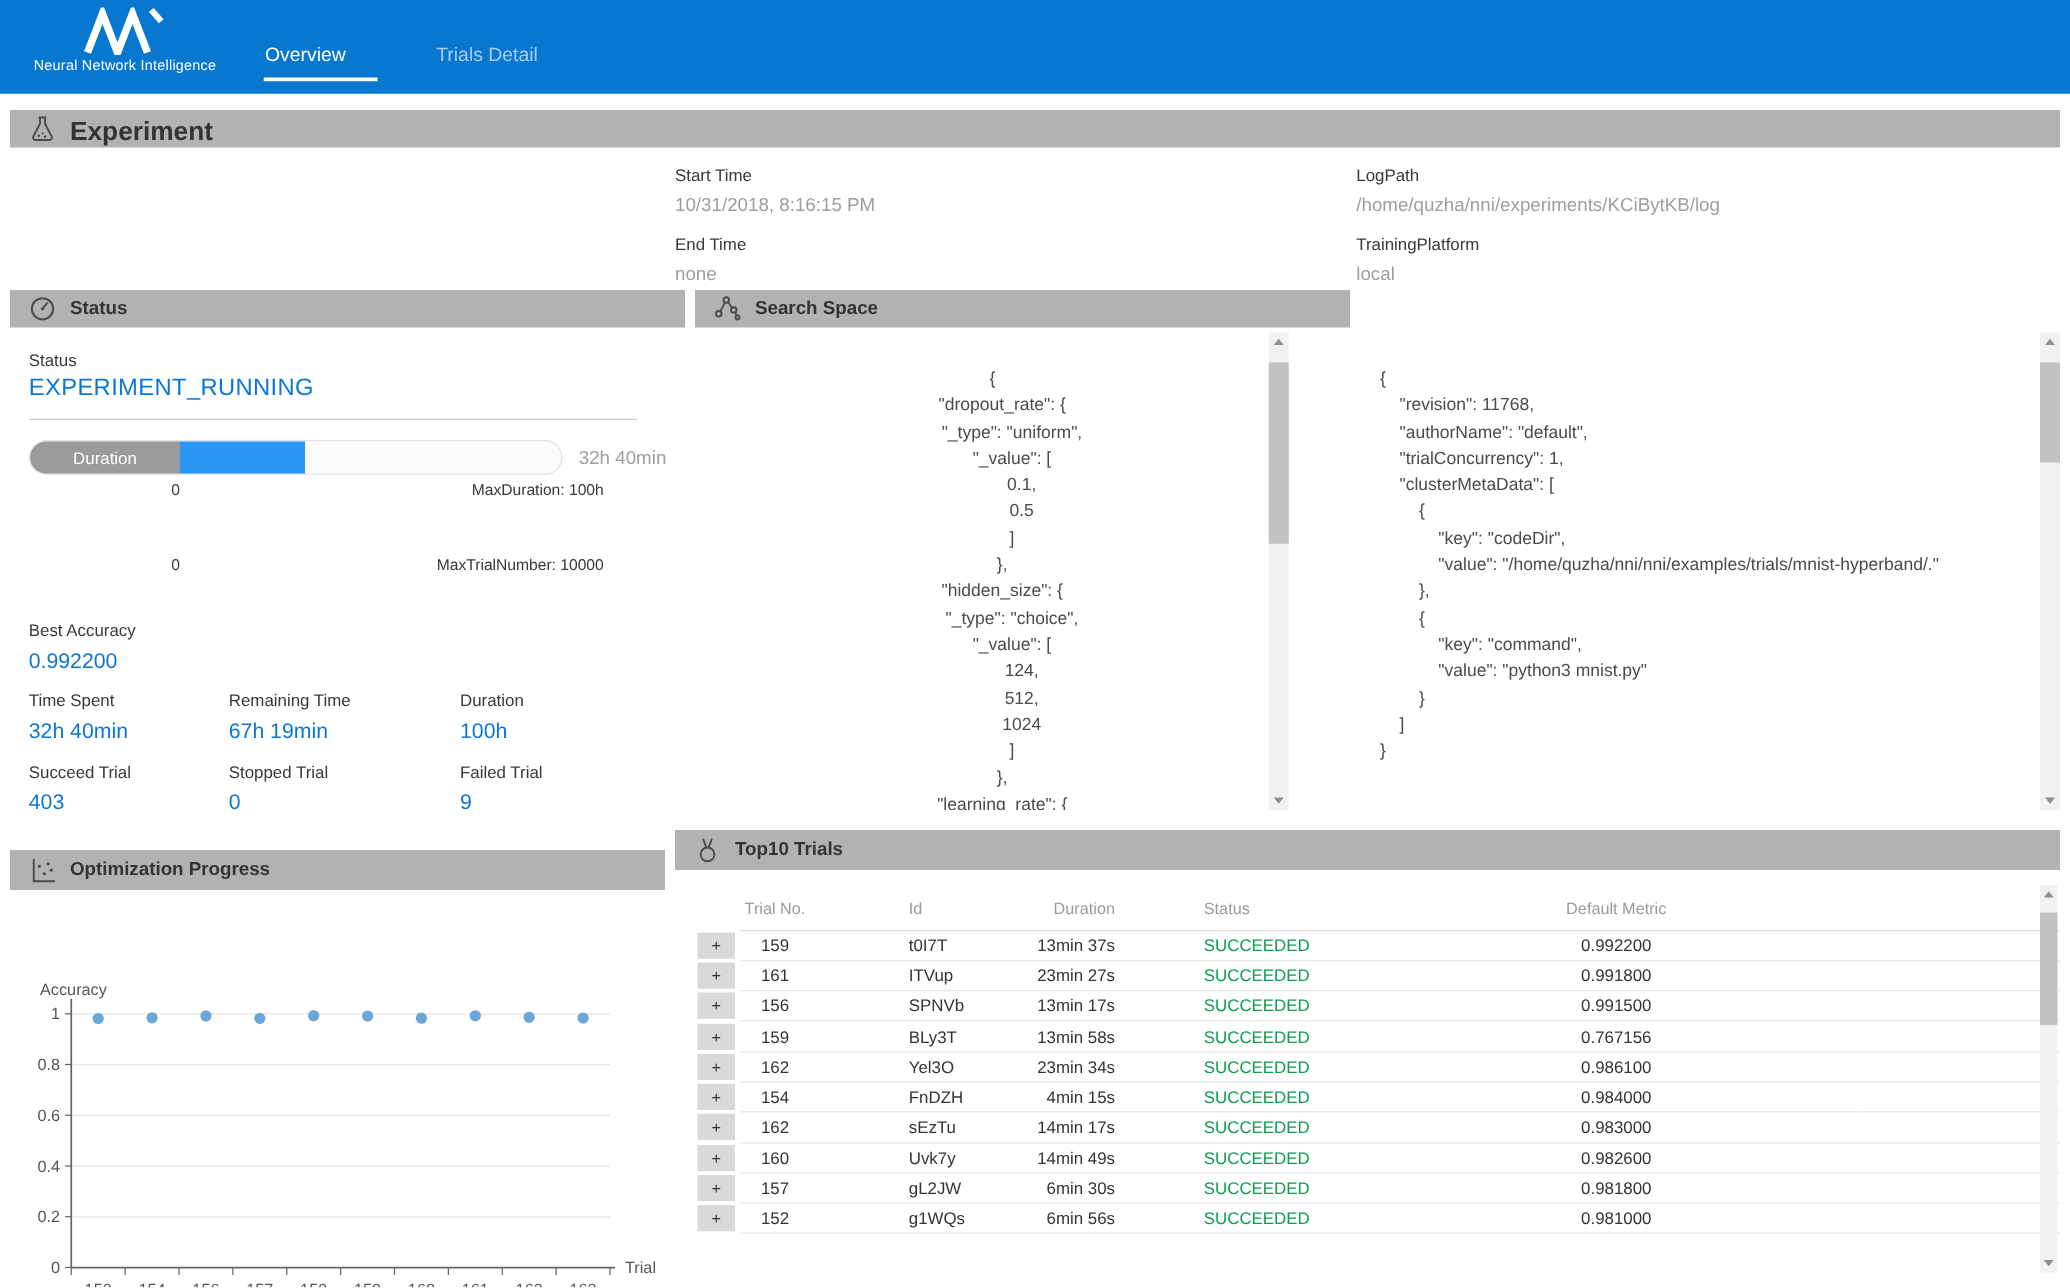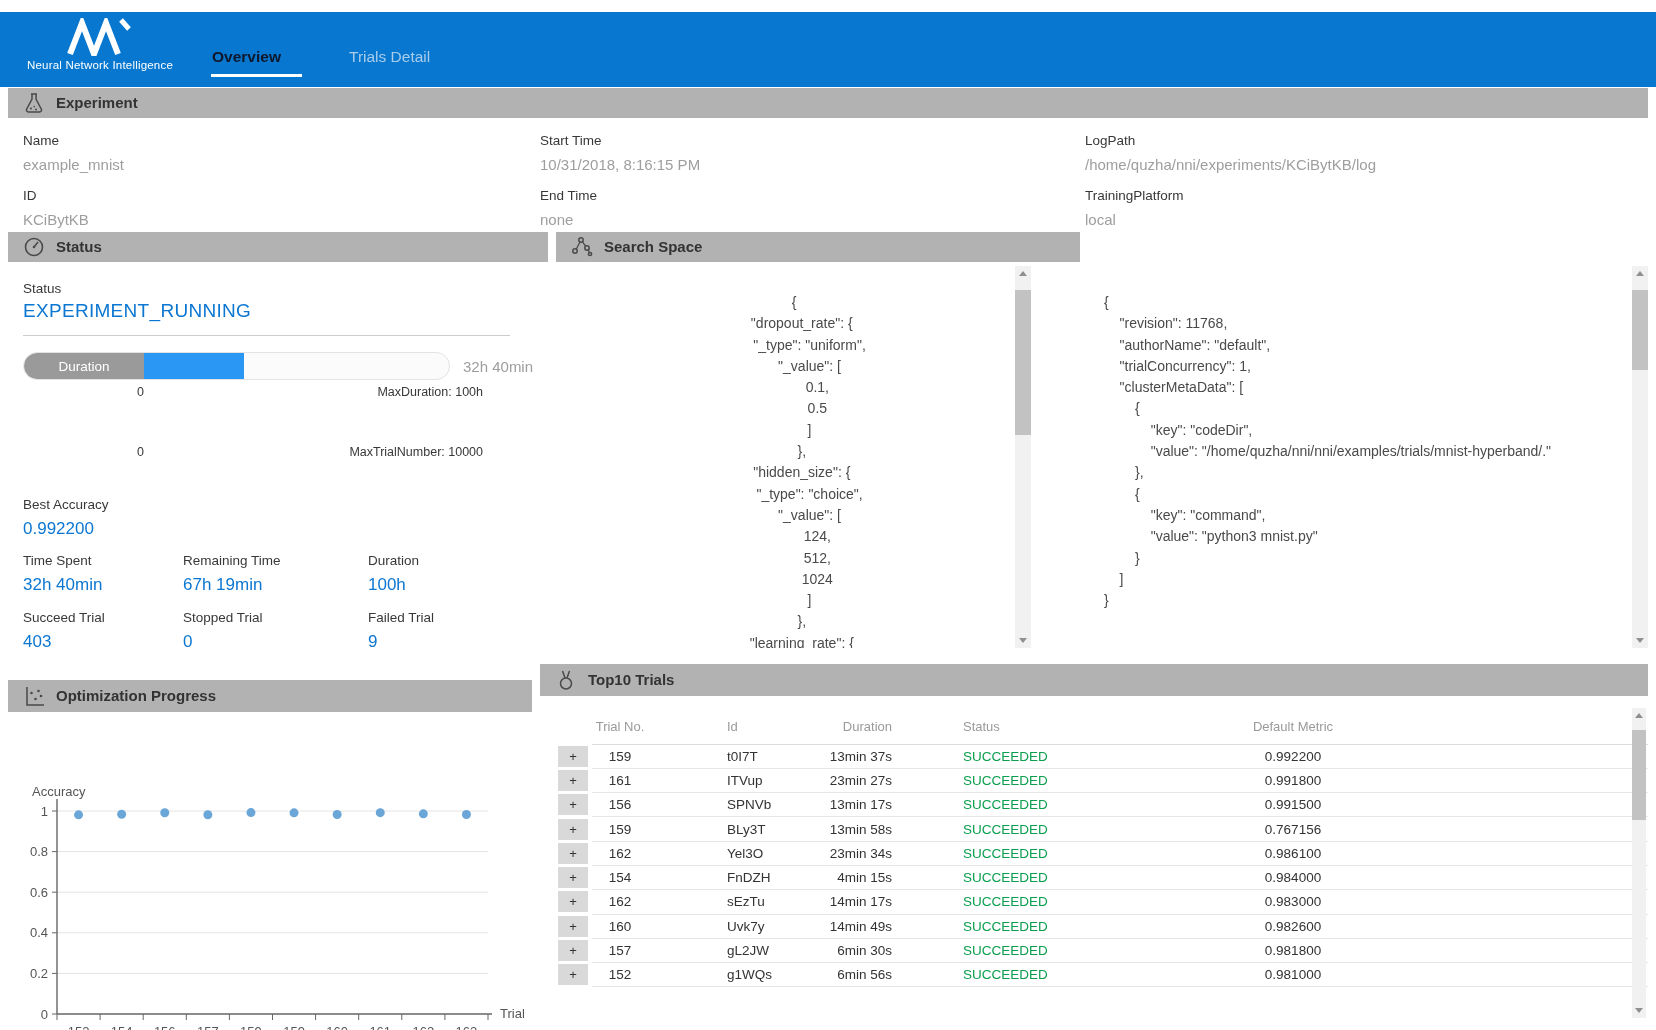--- a/index.html
+++ b/index.html
@@ -2,41 +2,41 @@
 <html><head>
 <meta charset="utf-8">
 <style>
   * { box-sizing: border-box; margin: 0; padding: 0; }
   html,body { background:#fff; }
   body { font-family: "Liberation Sans", sans-serif; }
   .page { position:relative; width:1656px; height:1030px; background:#fff; overflow:hidden; }
   .abs { position:absolute; }
 
   
-  .navbar { position:absolute; left:0; top:0; width:1656px; height:75px; background:#0877cf;margin-top:12px; }
+  .navbar { position:absolute; left:0; top:0; width:1656px; height:75px; background:#0877cf; }
   .brand { position:absolute; left:10px; top:6px; width:180px; text-align:center; }
   .brand svg { display:block; margin:0 auto; }
   .brand-text { color:#fff; font-size:11.5px; margin-top:3px; letter-spacing:0.2px; }
   .tab { position:absolute; top:36px; font-size:15.5px; cursor:pointer; }
-  .tab-active { left:212px; color:#0f172a; font-weight:bold; }
+  .tab-active { left:212px; color:#ffffff; font-weight:normal; }
   .tab-active .tab-underline { position:absolute; left:-1px; top:26px; width:91px; height:3px; background:#fff; }
   .tab-inactive { left:349px; color:#a9cceb; }
 
   
   .sec-header { position:absolute; left:0; top:0; right:0; height:30px; background:#b2b2b2; }
   .sec-header .ic { position:absolute; left:14px; top:3px; }
   .sec-header .sec-title { position:absolute; left:48px; top:6px; font-size:15px; font-weight:bold; color:#333; }
   .sec-header-tall { height:32px; }
   .sec-header-tall .ic { top:4px; }
   .sec-header-tall .sec-title { top:7px; }
 
   
   .exp-bar { position:absolute; left:8px; top:88px; width:1640px; height:30px; background:#b2b2b2; }
   .exp-bar .ic { position:absolute; left:14px; top:3px; }
-  .exp-bar .sec-title { position:absolute; left:48px; top:6px; font-size:15px; font-weight:bold; color:#333; }
+  .exp-bar .sec-title { position:absolute; left:48px; top:6px; font-size:21px; font-weight:bold; color:#333; }
   .exp-col { position:absolute; top:118px; }
   .fld-label { font-size:13.5px; color:#383838; margin-top:15px; }
   .fld-value { font-size:15px; color:#9e9e9e; margin-top:8px; }
 
   
   .panel { position:absolute; background:#fff; }
   #status-panel { left:8px;  top:232px; width:540px; height:424px; }
   #search-panel { left:556px; top:232px; width:524px; height:424px;text-align:center; }
   #profile-panel{ left:1092px;top:232px; width:556px; height:424px; }
   #op-panel     { left:8px;  top:680px; width:524px; height:358px; }
@@ -117,26 +117,20 @@
   <div class="exp-bar">
     <span class="ic">
       <svg width="24" height="24" viewBox="0 0 24 24">
         <path d="M9 3h6 M10 3v5 L4.5 18.5 A2 2 0 0 0 6.3 21 h11.4 a2 2 0 0 0 1.8 -2.5 L14 8 V3" fill="none" stroke="#4a4a4a" stroke-width="1.5"></path>
         <circle cx="9" cy="17.5" r="1" fill="#4a4a4a"></circle>
           <circle cx="12.2" cy="15.6" r="0.8" fill="#4a4a4a"></circle>
           <circle cx="14" cy="18.4" r="1" fill="#4a4a4a"></circle>
       </svg>
     </span>
     <span class="sec-title">Experiment</span>
-  </div>
-  <div class="exp-col" style="left:23px;">
-    <div class="fld-label">Name</div>
-    <div class="fld-value">example_mnist</div>
-    <div class="fld-label">ID</div>
-    <div class="fld-value">KCiBytKB</div>
   </div>
   <div class="exp-col" style="left:540px;">
     <div class="fld-label">Start Time</div>
     <div class="fld-value">10/31/2018, 8:16:15 PM</div>
     <div class="fld-label">End Time</div>
     <div class="fld-value">none</div>
   </div>
   <div class="exp-col" style="left:1067px;margin-left:18px;">
     <div class="fld-label">LogPath</div>
     <div class="fld-value">/home/quzha/nni/experiments/KCiBytKB/log</div>

